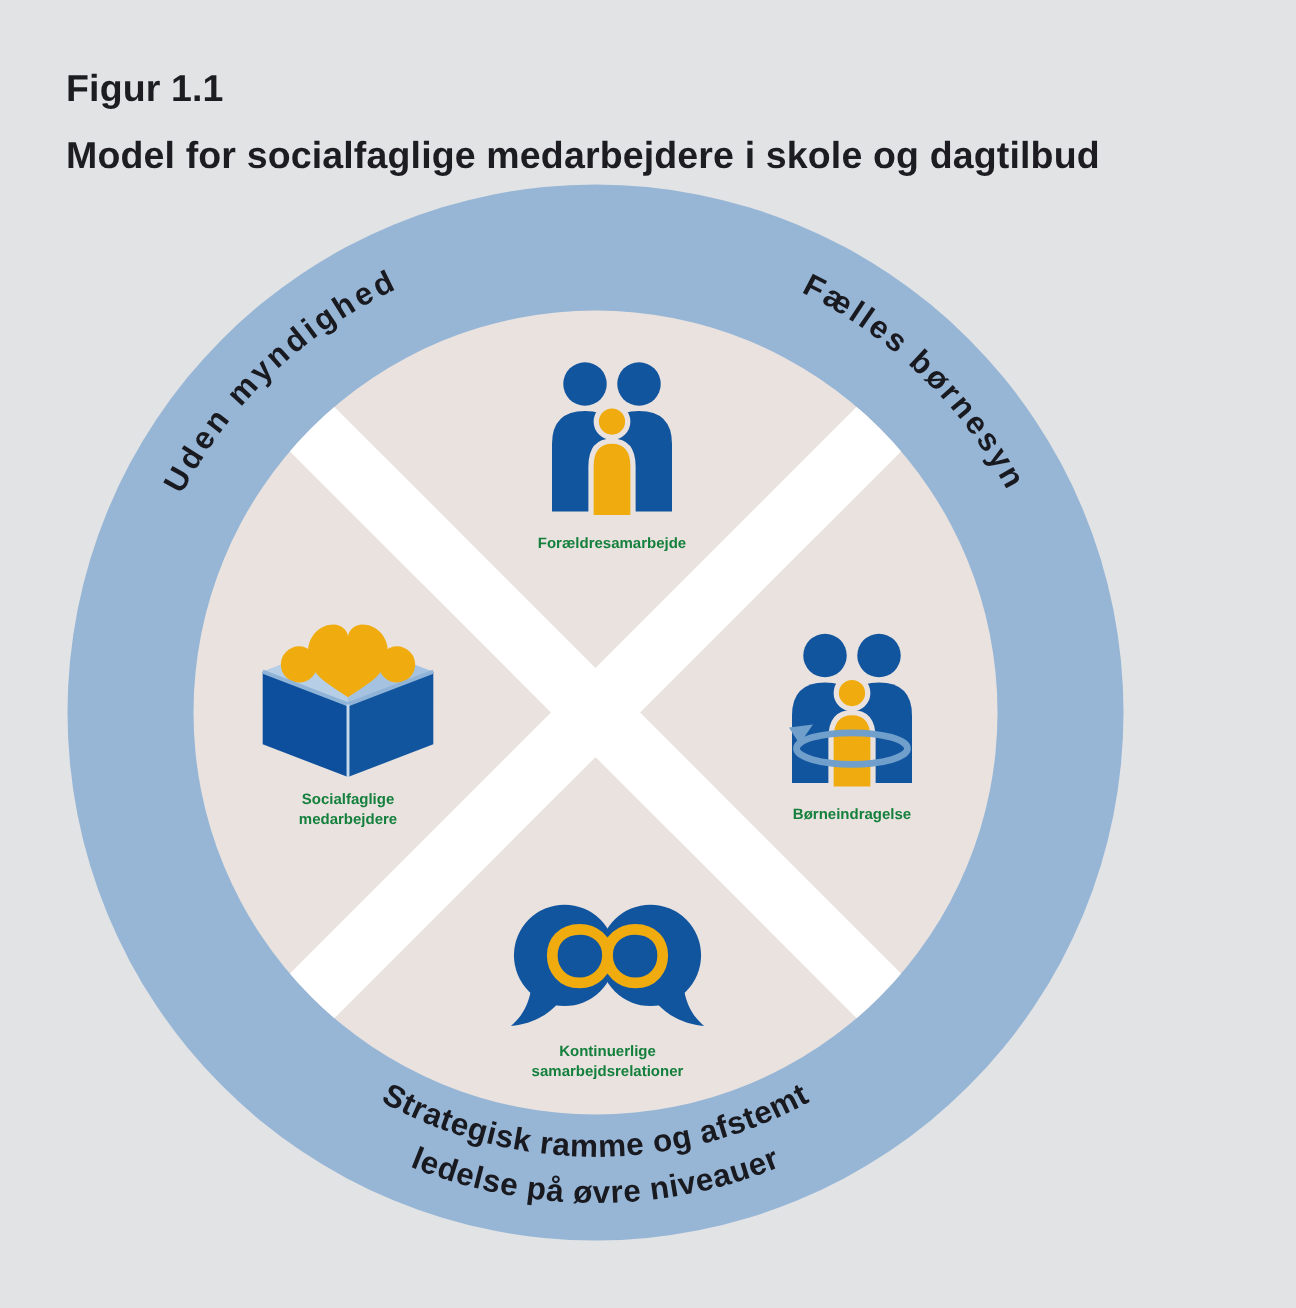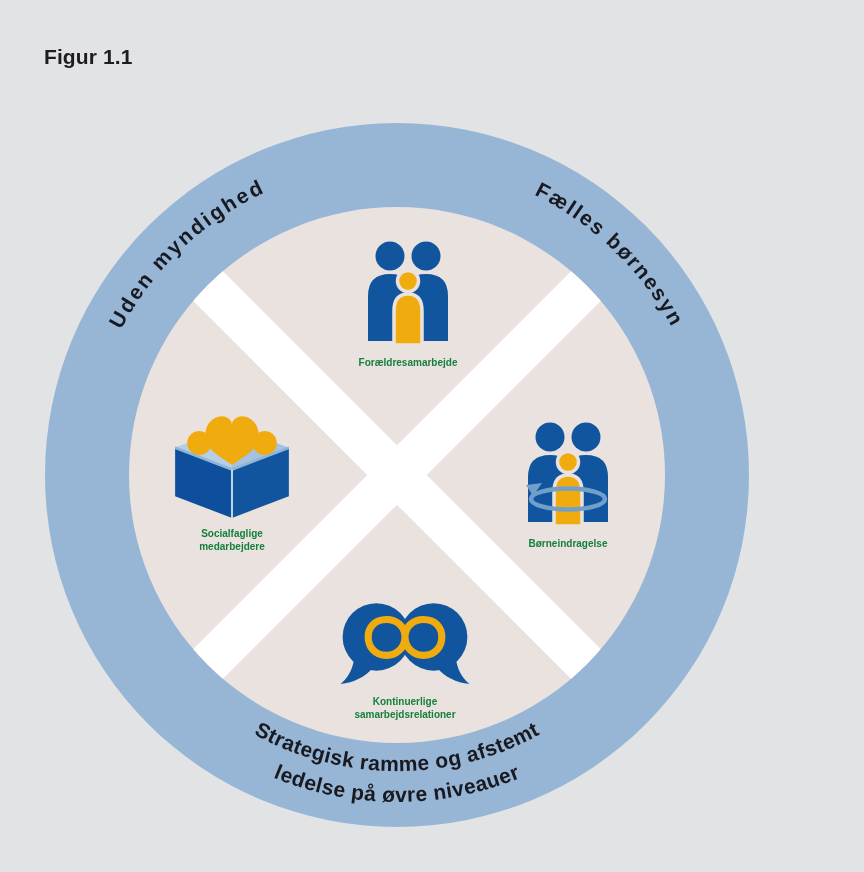--- a/index.html
+++ b/index.html
@@ -5,21 +5,21 @@
   html,body{margin:0;padding:0;}
   body{
     width:864px;height:872px;
     background:#e2e3e5;
     font-family:"Liberation Sans","DejaVu Sans",sans-serif;
     position:relative;overflow:hidden;
   }
   .title-row{
     position:absolute;left:44px;top:45px;
     display:flex;gap:16px;
-    font-size:21px;font-weight:700;color:#1d1c21;
+    font-size:25px;font-weight:700;color:#1d1c21;
     letter-spacing:.1px;white-space:nowrap;flex-direction:column;
   }
   .diagram{position:absolute;left:45px;top:123px;width:704px;height:704px;}
   .outer-ring{
     position:absolute;left:0;top:0;width:704px;height:704px;
     border-radius:50%;background:#97b6d6;
   }
   .inner-circle{
     position:absolute;left:84px;top:84px;width:536px;height:536px;
     border-radius:50%;background:#e9e2df;overflow:hidden;
@@ -55,20 +55,21 @@
   .q-left .q-label{max-width:100px;}
   svg{display:block;}
 </style>
 </head>
 <body>
 
 <div>
 
   <div class="title-row">
     <span>Figur 1.1</span>
+    <span>Model for socialfaglige medarbejdere i skole og dagtilbud</span>
   </div>
 
   <div class="diagram">
     <div class="outer-ring"></div>
 
     <div class="inner-circle">
       <div class="x-stripe a"></div>
       <div class="x-stripe b"></div>
     </div>
 

